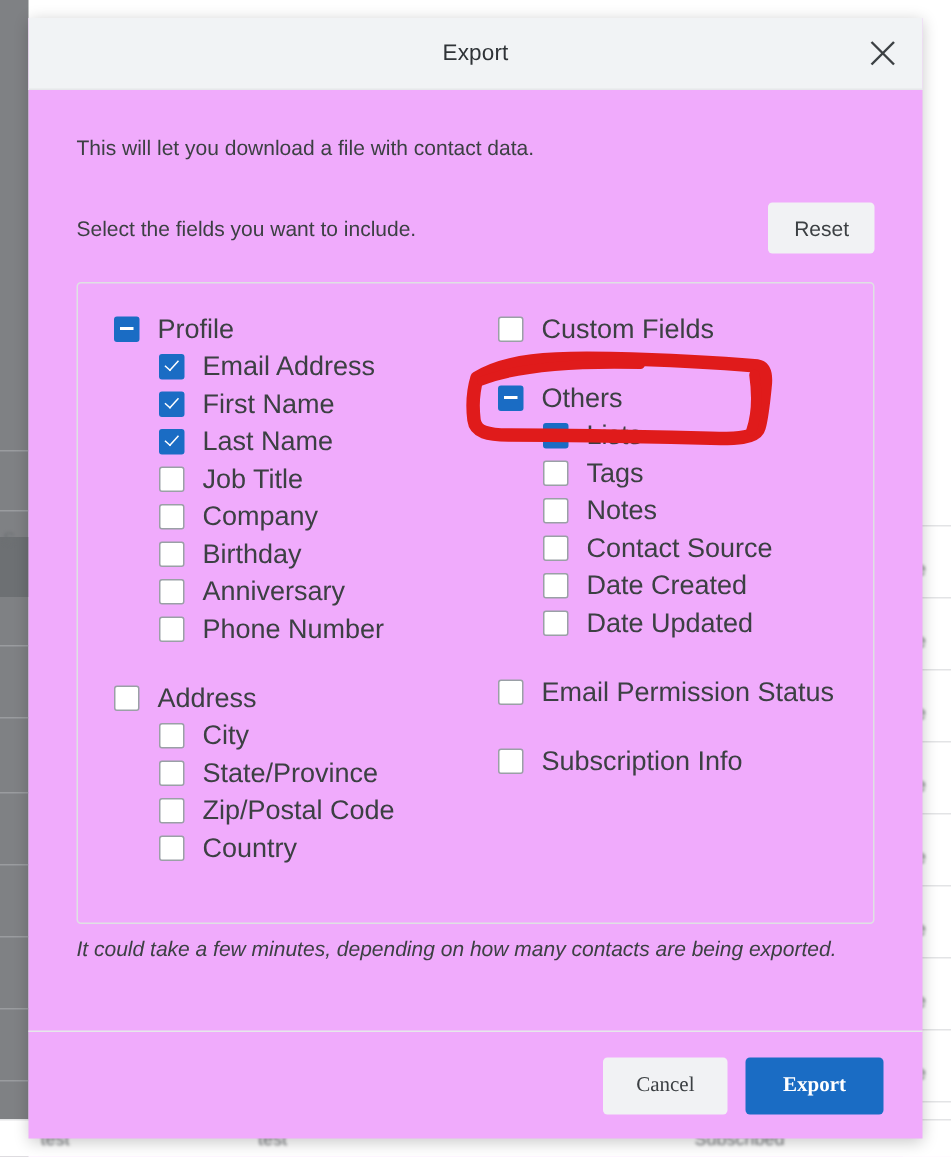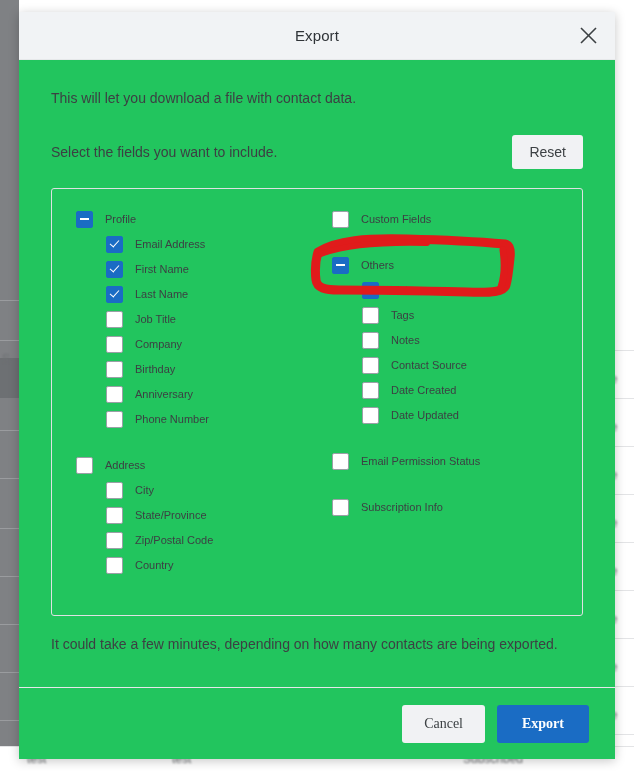--- a/index.html
+++ b/index.html
@@ -67,21 +67,21 @@
     border-top: 1px solid #e3e4e6;
   }
 
   
   #export-modal {
     position: absolute;
     left: 19px;
     top: 12px;
     width: 596px;
     height: 747px;
-    background: #22c55e;
+    background: #f0abfc;
     box-shadow: 0 2px 10px rgba(0,0,0,0.22);
     display: flex;
     flex-direction: column;
     z-index: 5;
   }
 
   .modal-header {
     position: relative;
     height: 47px;
     min-height: 47px;
@@ -198,30 +198,31 @@
   .cb.indeterminate::after {
     content: "";
     position: absolute;
     left: 2.7px;
     top: 6.5px;
     width: 9px;
     height: 2px;
     background: #ffffff;
   }
   .cb-label {
-    font-size: 11px;
+    font-size: 18px;
     color: #3c4043;
     margin-left: 12px;
     white-space: nowrap;
   }
 
   .note-line {
     font-size: 14px;
     color: #3c4043;
-    margin-top: 20px;
+    margin-top: 8px;
+    font-style: italic;
   }
 
   .modal-footer {
     height: 72px;
     min-height: 72px;
     border-top: 1px solid #e6e8ea;
     display: flex;
     align-items: center;
     justify-content: flex-end;
     padding-right: 26px;

